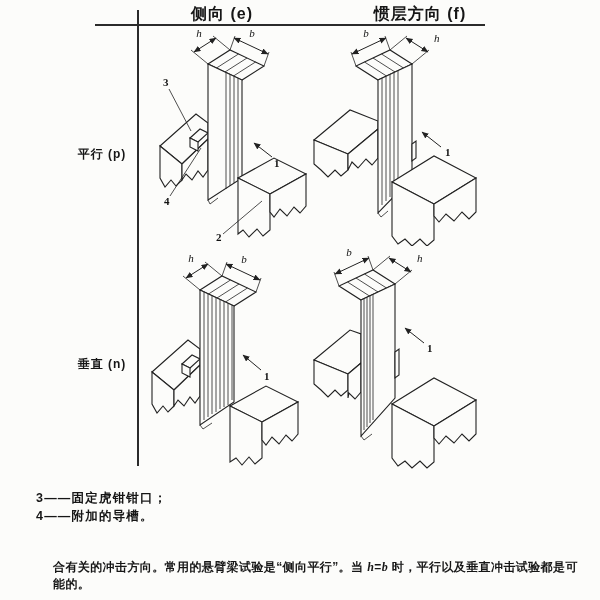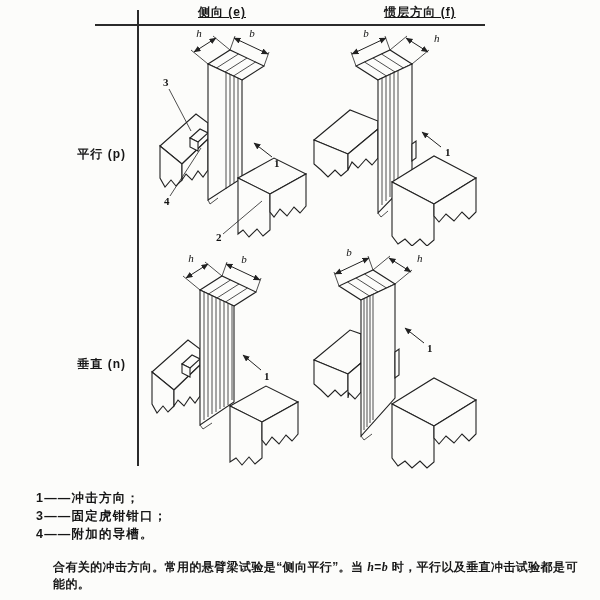--- a/index.html
+++ b/index.html
@@ -1,22 +1,22 @@
 <!DOCTYPE html>
 <html><head>
 <meta charset="utf-8">
 <style>
   html,body{margin:0;padding:0;}
   body{width:600px;height:600px;background:#fcfcfa;position:relative;overflow:hidden;
        font-family:"Liberation Sans",sans-serif;color:#161616;}
   #page{position:absolute;inset:0;}
   .rule{position:absolute;background:#2b2b2b;}
-  .col-header{position:absolute;top:4px;transform:translateX(-50%);font-size:12px;font-weight:bold;
-              letter-spacing:1px;white-space:nowrap;text-decoration:underline;}
-  .row-label{position:absolute;width:80px;left:46px;text-align:right;font-size:12px;font-weight:bold;
+  .col-header{position:absolute;top:4px;transform:translateX(-50%);font-size:16px;font-weight:bold;
+              letter-spacing:1px;white-space:nowrap;}
+  .row-label{position:absolute;width:80px;left:62px;text-align:center;font-size:12px;font-weight:bold;
              letter-spacing:1px;white-space:nowrap;}
   .diagram{position:absolute;}
   .diagram path,.diagram line,.diagram polyline{stroke:#222;fill:none;stroke-width:1;}
   .diagram .face{fill:#fcfcfa;stroke:#222;stroke-width:1.1;}
   .diagram .thin{stroke-width:0.8;}
   .diagram text{fill:#111;stroke:none;font-family:"Liberation Serif",serif;font-size:11px;}
   .diagram text.dim{font-style:italic;}
   .diagram text.num{font-weight:bold;}
   #legend{position:absolute;left:36px;top:489px;font-size:12.5px;font-weight:bold;
           letter-spacing:1.2px;line-height:18px;}
@@ -202,21 +202,20 @@
       <path class="face" d="M84,158 L126,180 L126,216 L119,222 L112,215 L104,222 L97,215 L90,220 L84,212 Z"></path>
       <path class="face" d="M126,180 L168,154 L168,188 L161,195 L154,188 L146,197 L138,190 L131,198 L126,192 Z"></path>
     </g>
     <g>
       <line x1="116" y1="97" x2="97" y2="82" marker-end="url(#ah)"></line>
       <text class="num" x="119" y="106">1</text>
     </g>
   </svg>
 
   <div id="legend">
-    <div>1——冲击方向；</div>
     <div>3——固定虎钳钳口；</div>
     <div>4——附加的导槽。</div>
   </div>
 
   <div id="note">
     <div class="wrap-line"><span>合有关的冲击方向。常用的悬臂梁试验是“侧向平行”。当 </span><span class="math">h</span><span>=</span><span class="math">b</span><span> 时，平行以及垂直冲击试验都是可能的。</span></div>
   </div>
 
 </div>
 

